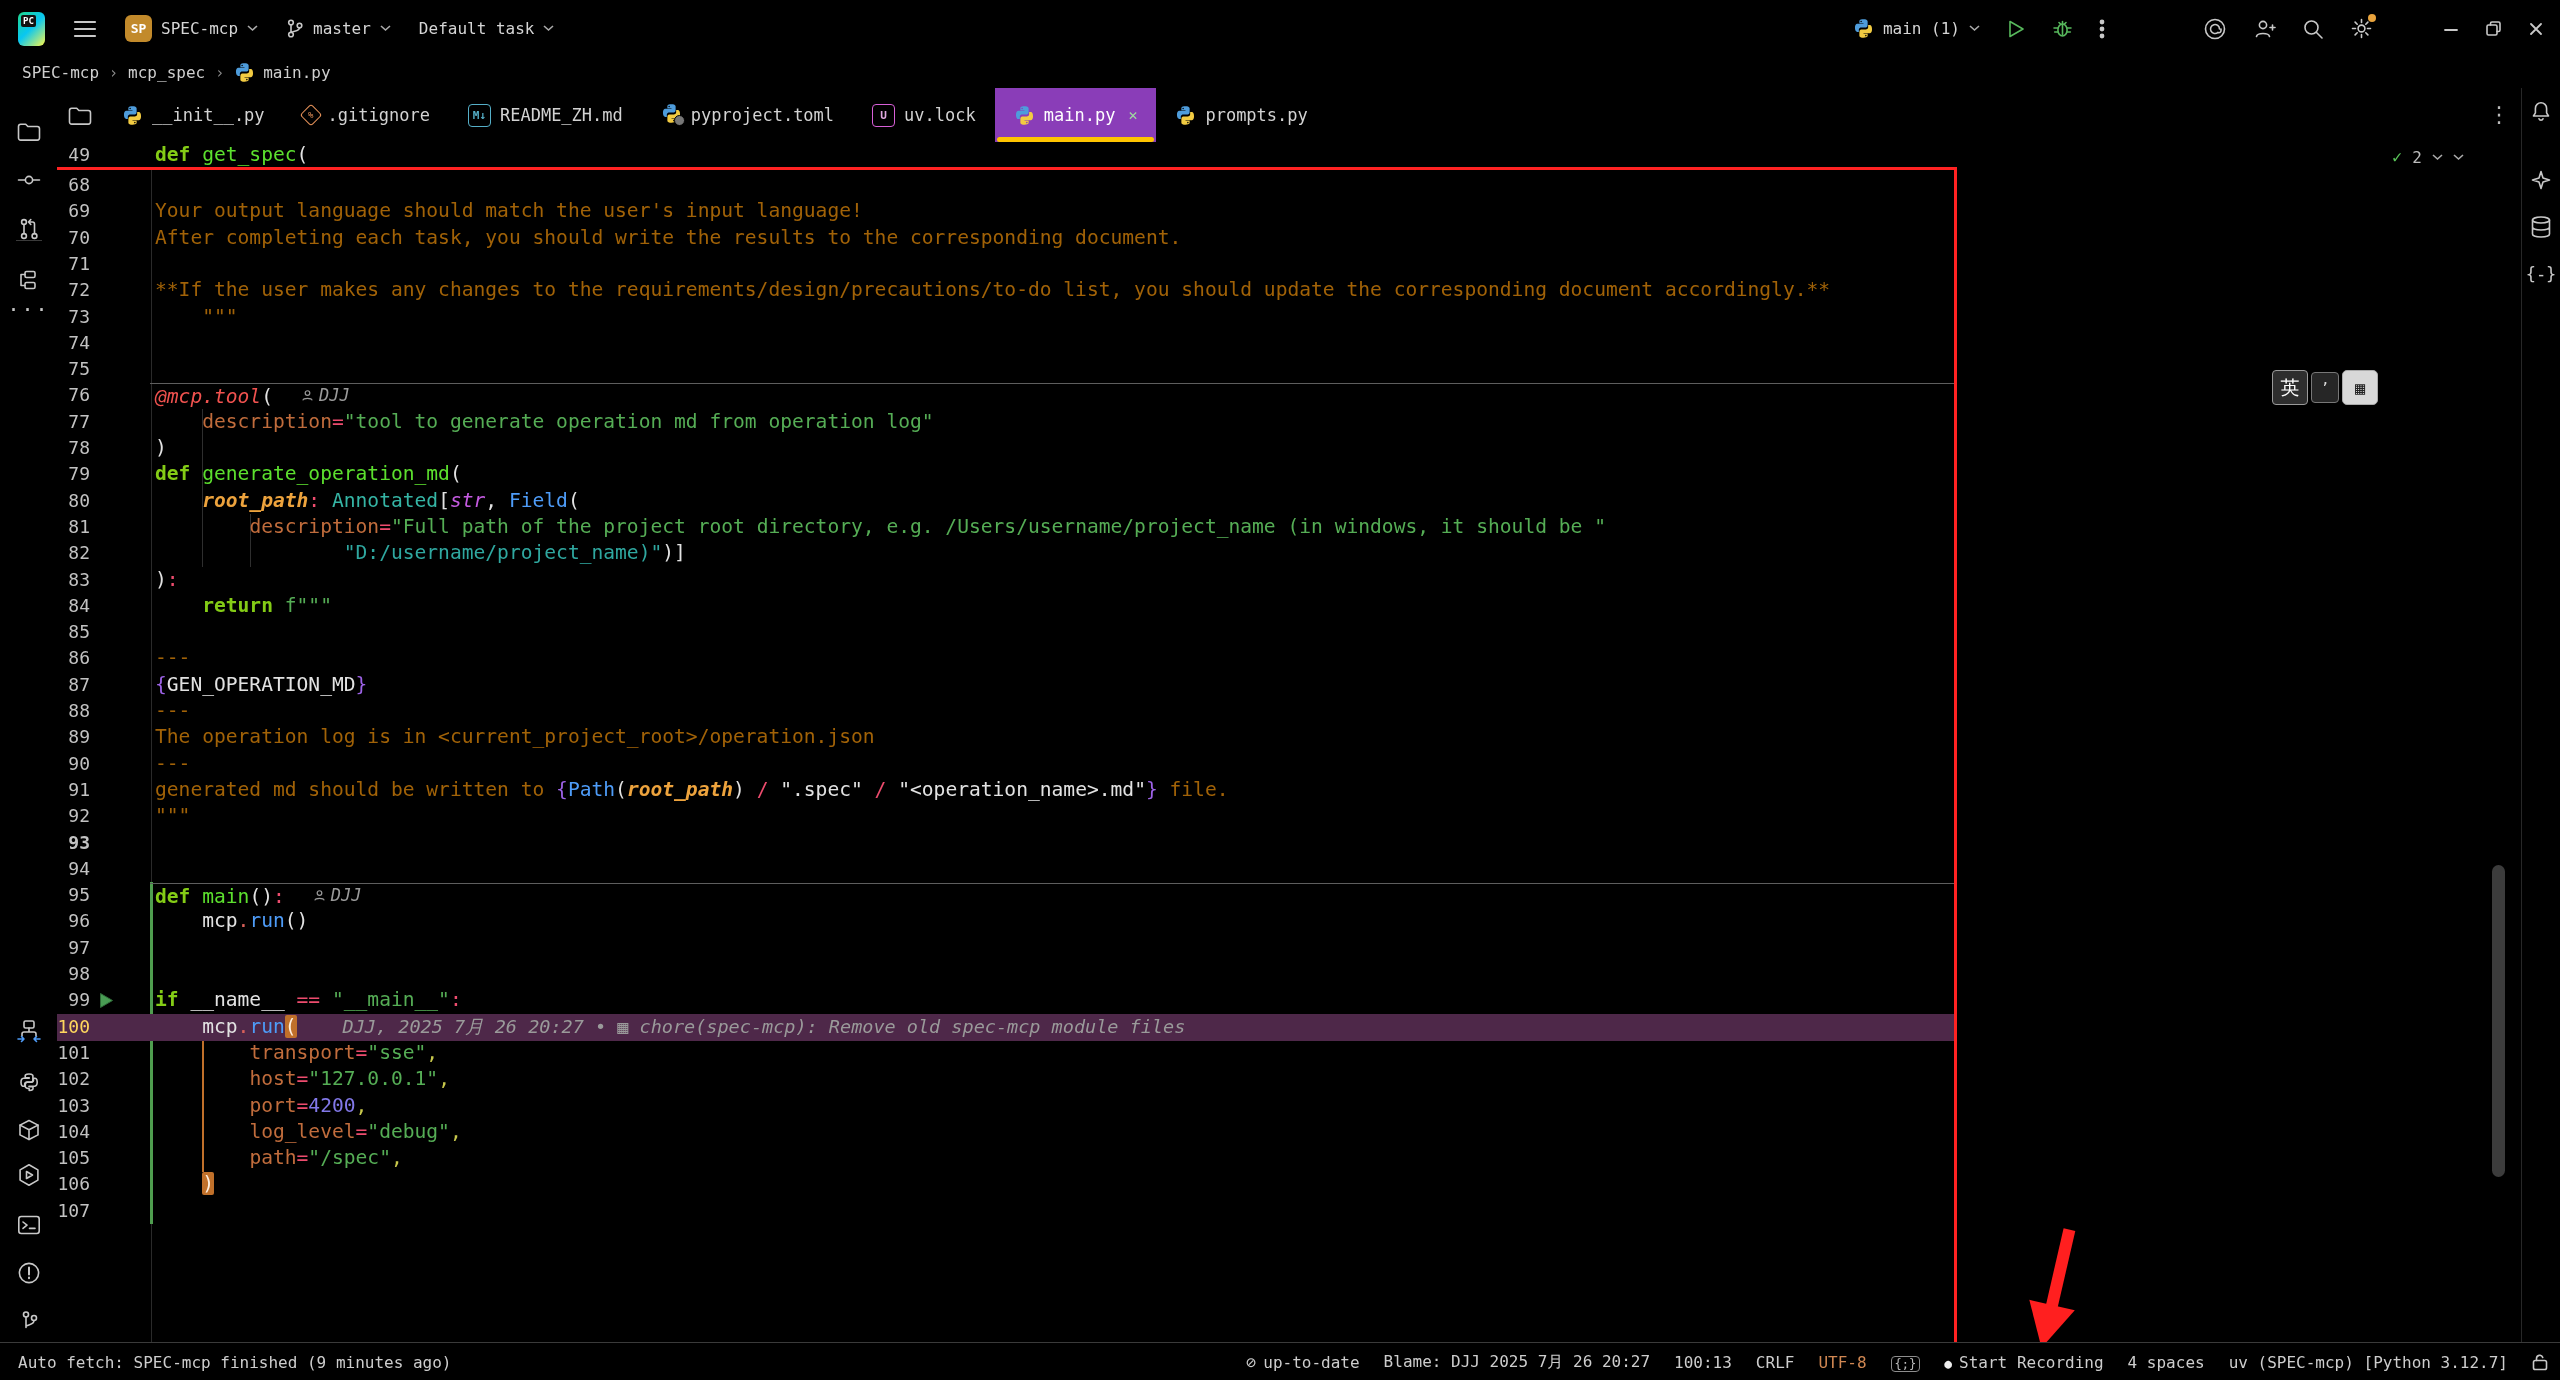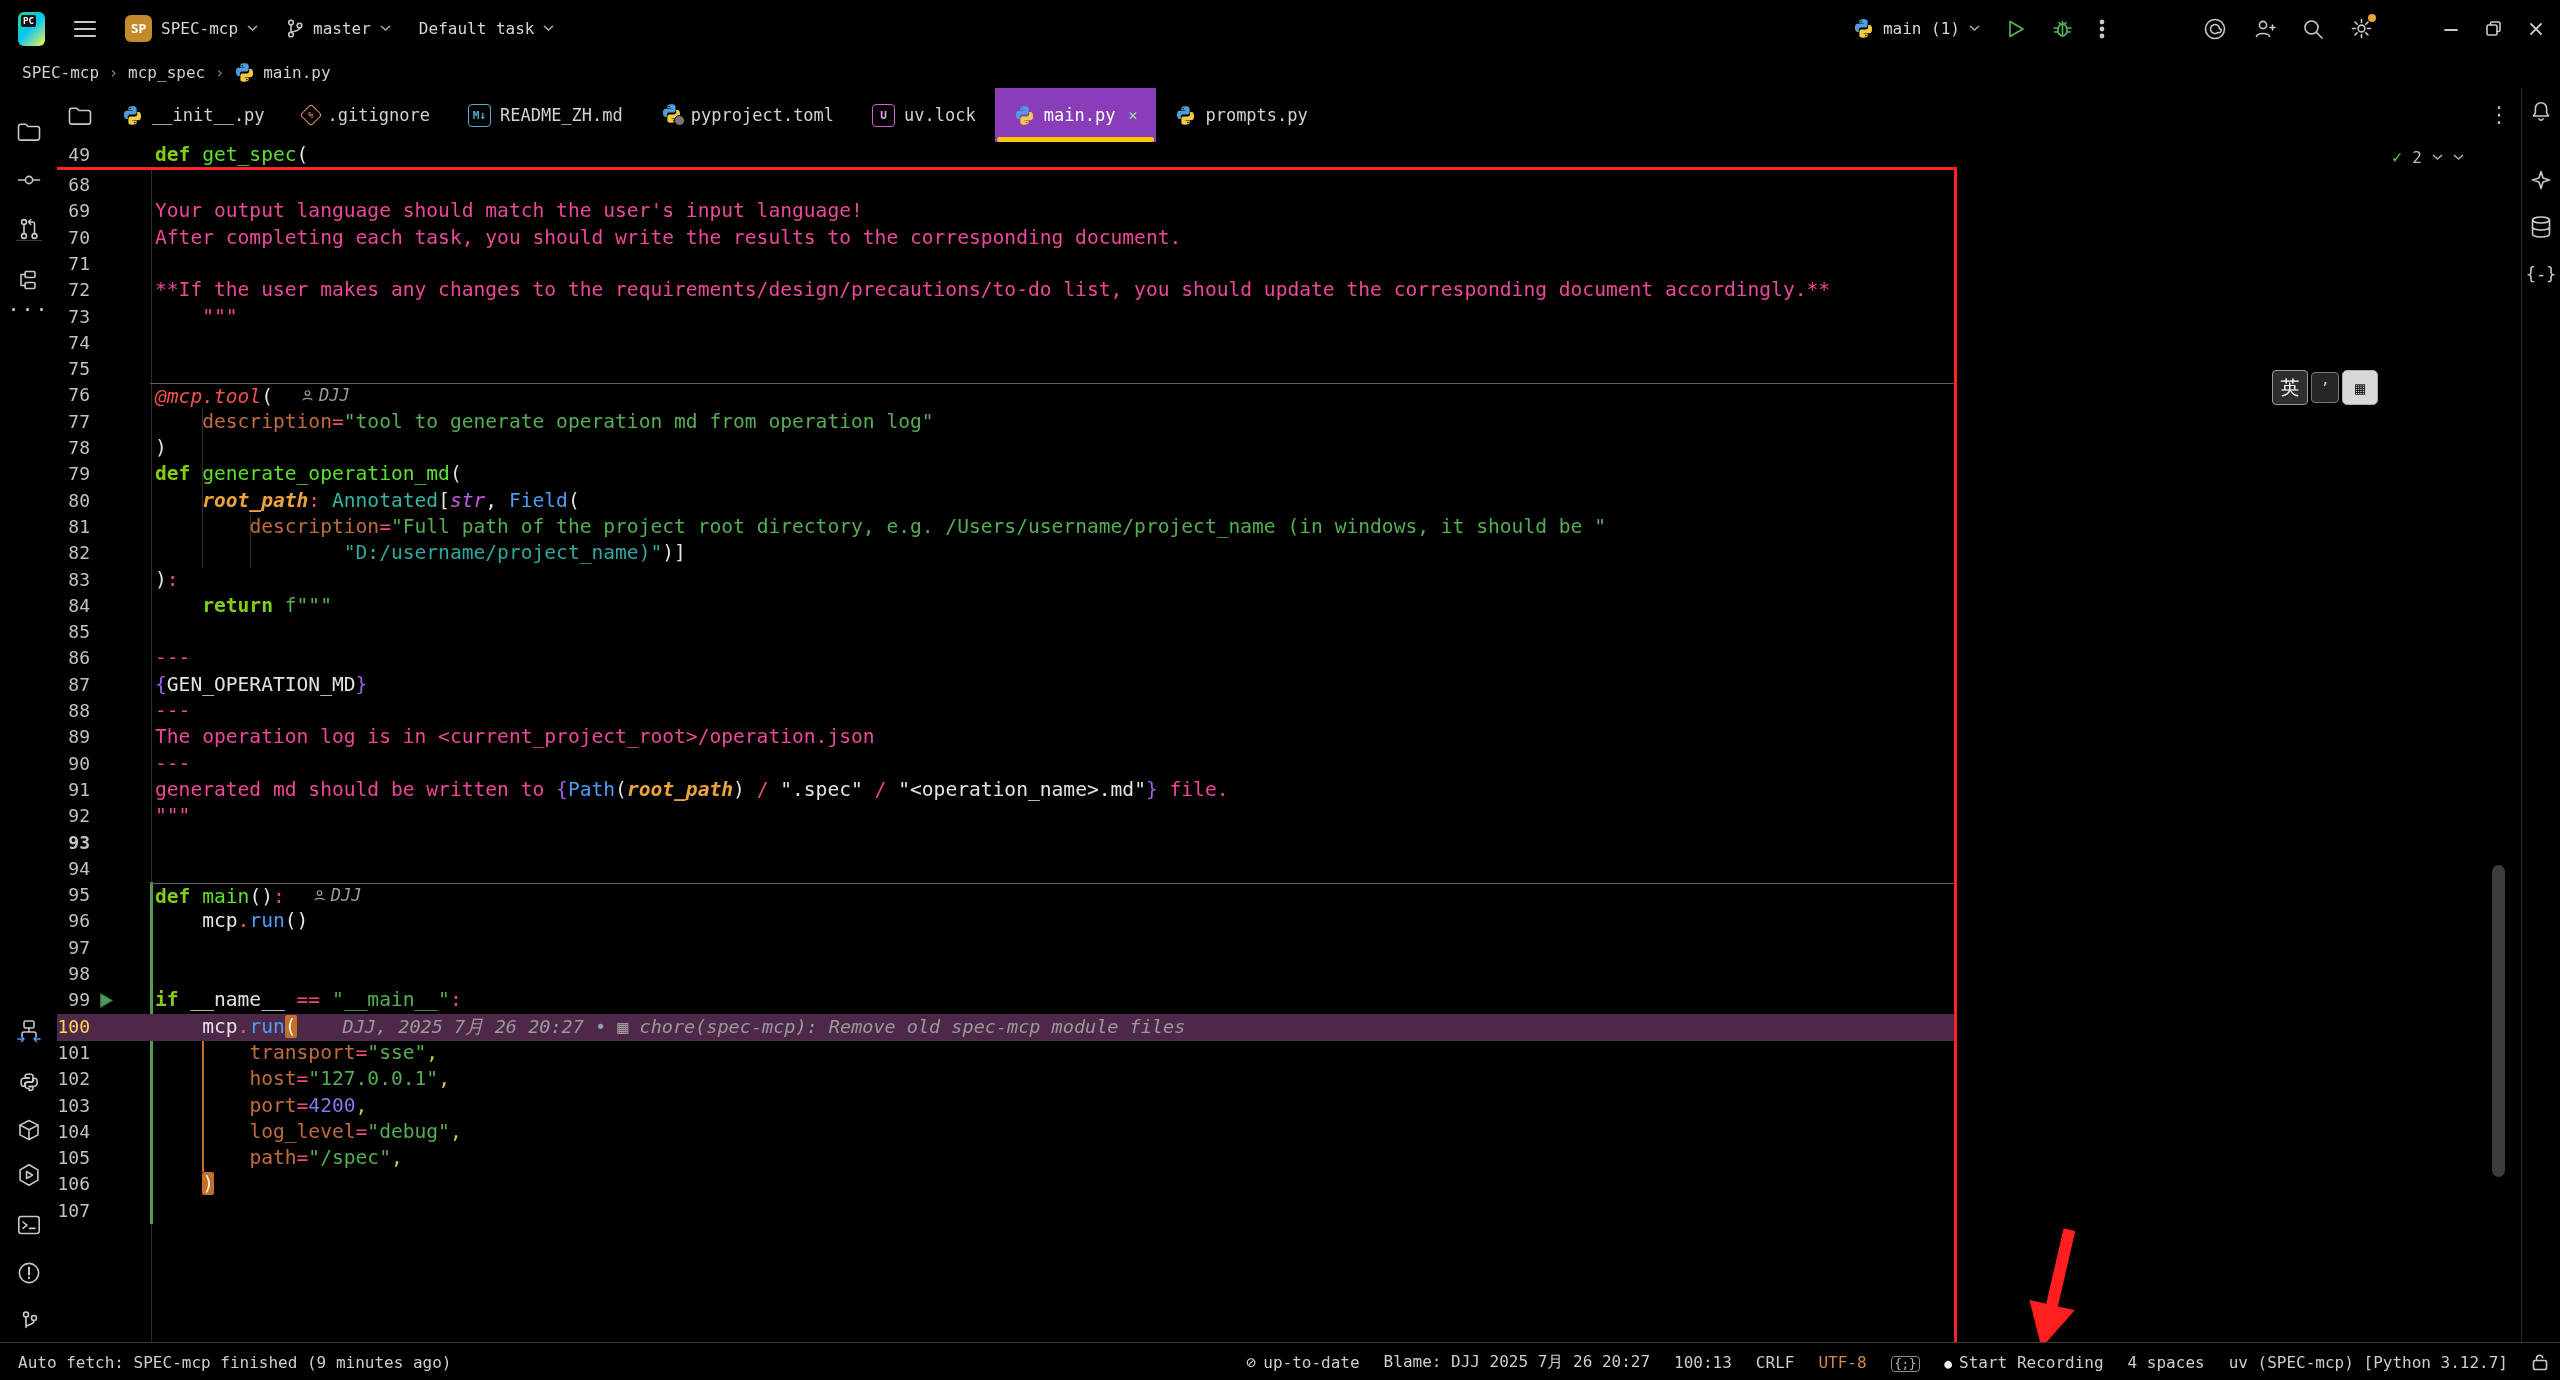--- a/index.html
+++ b/index.html
@@ -54,21 +54,21 @@
   .sticky{position:absolute;left:0;top:0;width:1897px;height:26px;line-height:26px;background:#000;z-index:5;}
   .sepline{position:absolute;left:93px;width:1804px;height:1px;background:#5e5e5e;}
   .vcsbar{position:absolute;left:93px;width:3px;background:#4f9e4f;}
   .iguide{position:absolute;width:1px;background:#2e2e2e;}
   .iguide.orange{width:2px;background:#c0702a;}
   .redline-h{position:absolute;left:0;top:25px;width:1900px;height:3px;background:#ff2222;z-index:6;}
   .redline-v{position:absolute;left:1897px;top:25px;width:3px;height:1175px;background:#ff2222;z-index:6;}
   
   .tk-kw{color:#84cc16;font-weight:bold;}
   .tk-fn{color:#5ce02e;}
-  .tk-doc{color:#ec4899;}
+  .tk-doc{color:#a16207;}
   .tk-str{color:#55ad55;}
   .tk-str2{color:#2fa8a0;}
   .tk-dec{color:#f0524f;font-style:italic;}
   .tk-param{color:#eda33d;font-style:italic;font-weight:bold;}
   .tk-key{color:#c06c3c;}
   .tk-op{color:#ed4c6e;}
   .tk-num{color:#8278e8;}
   .tk-type{color:#35b5a5;}
   .tk-pyt{color:#c45ae0;font-style:italic;}
   .tk-cls{color:#4e9cf8;}

